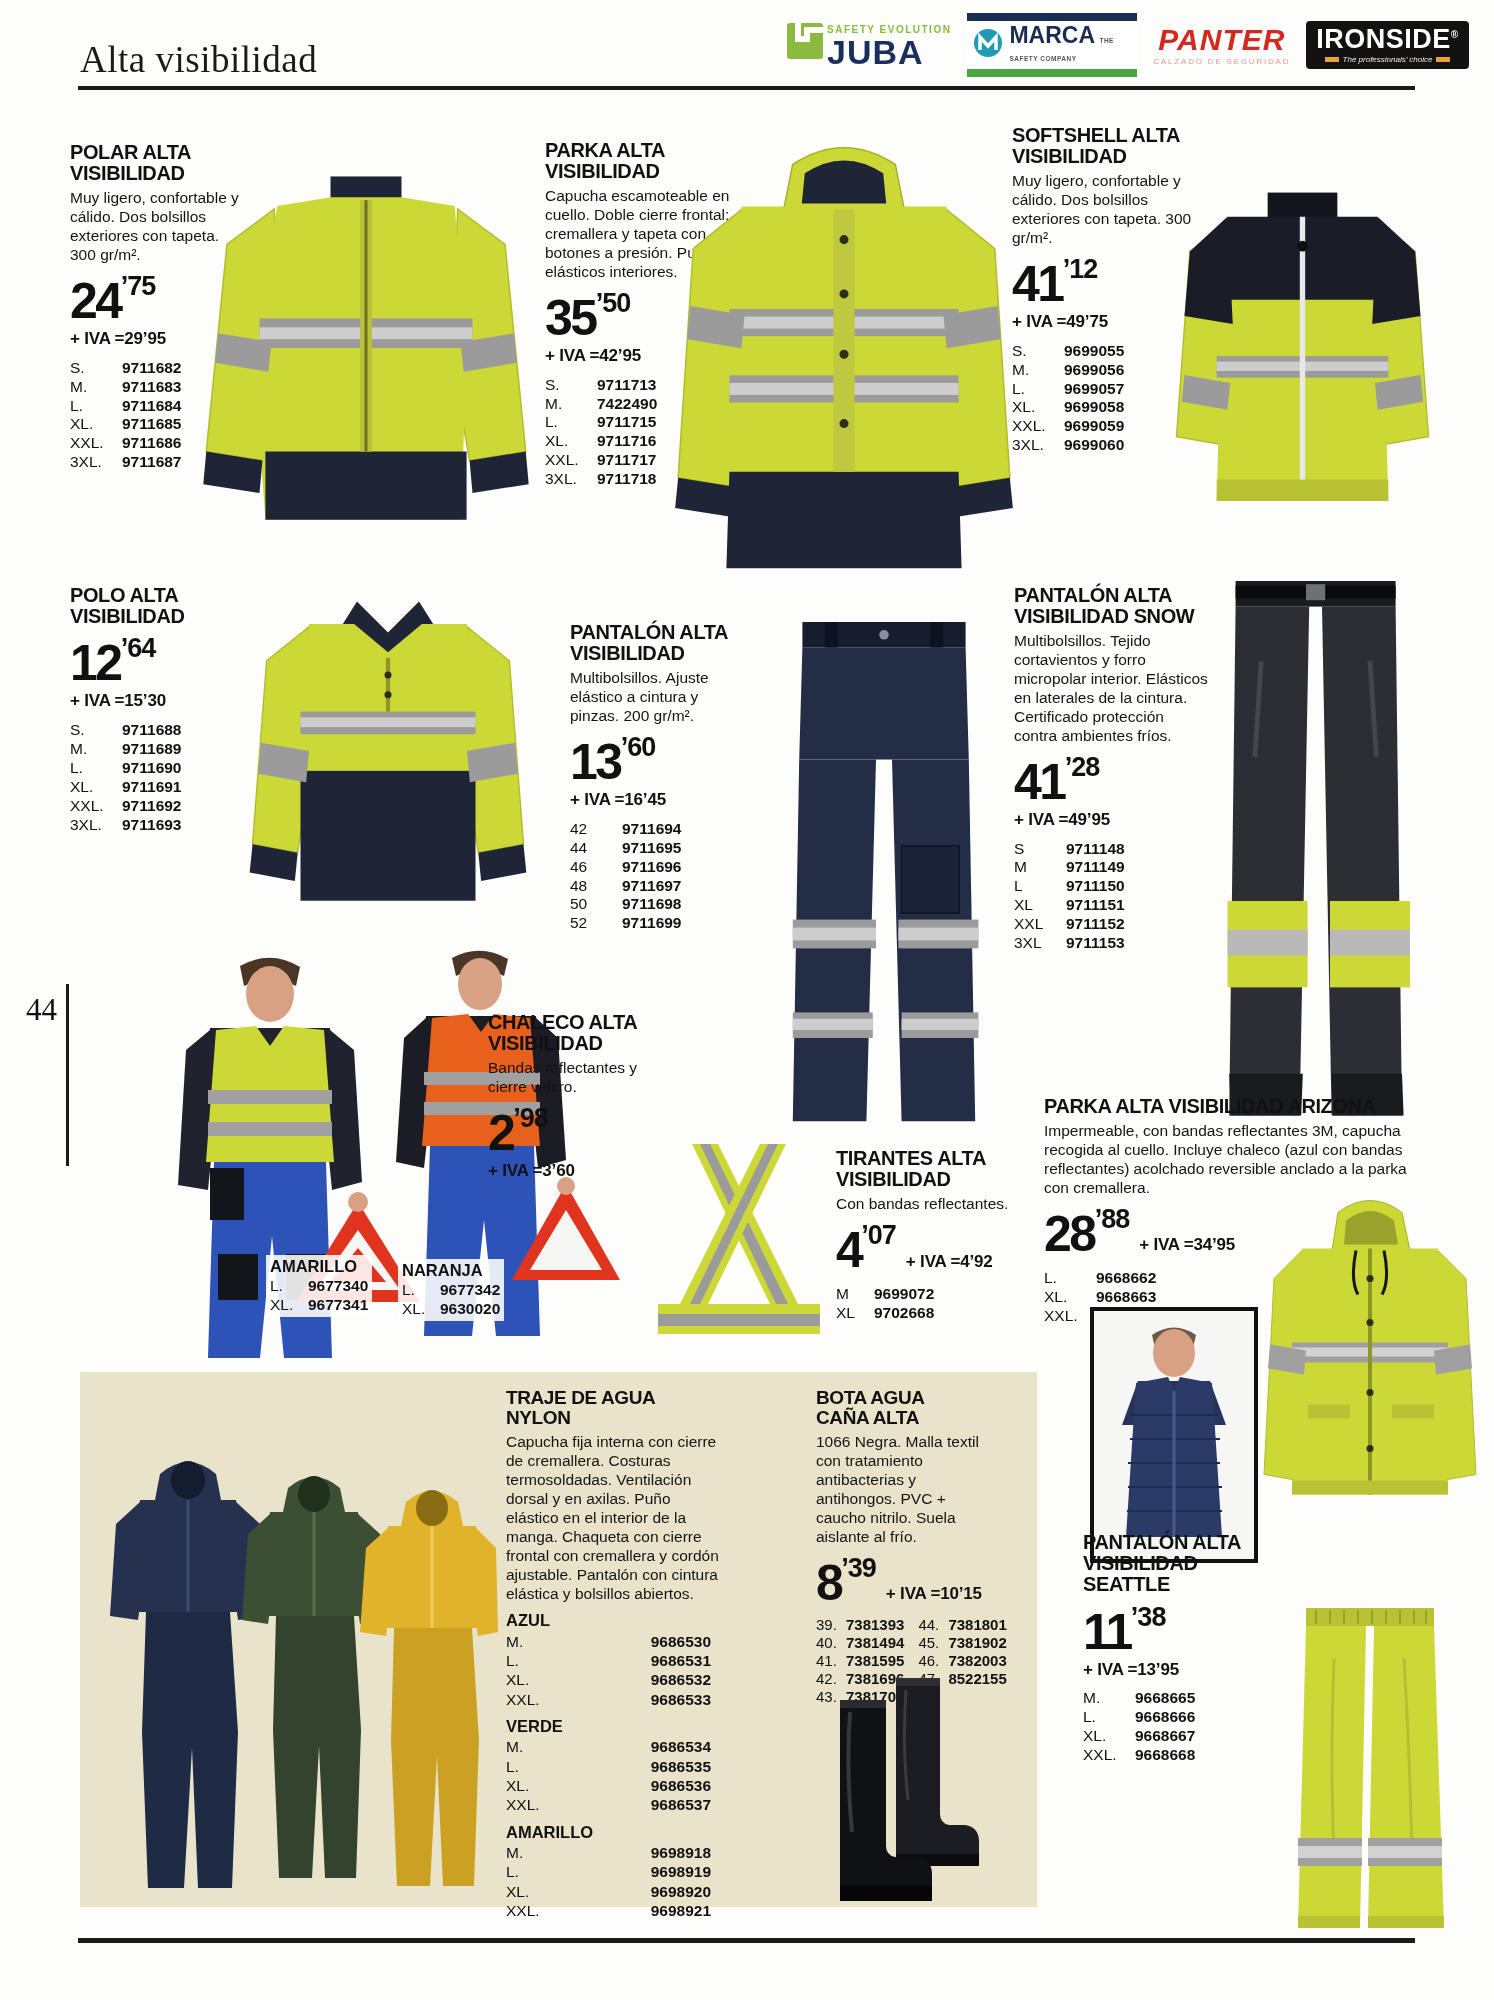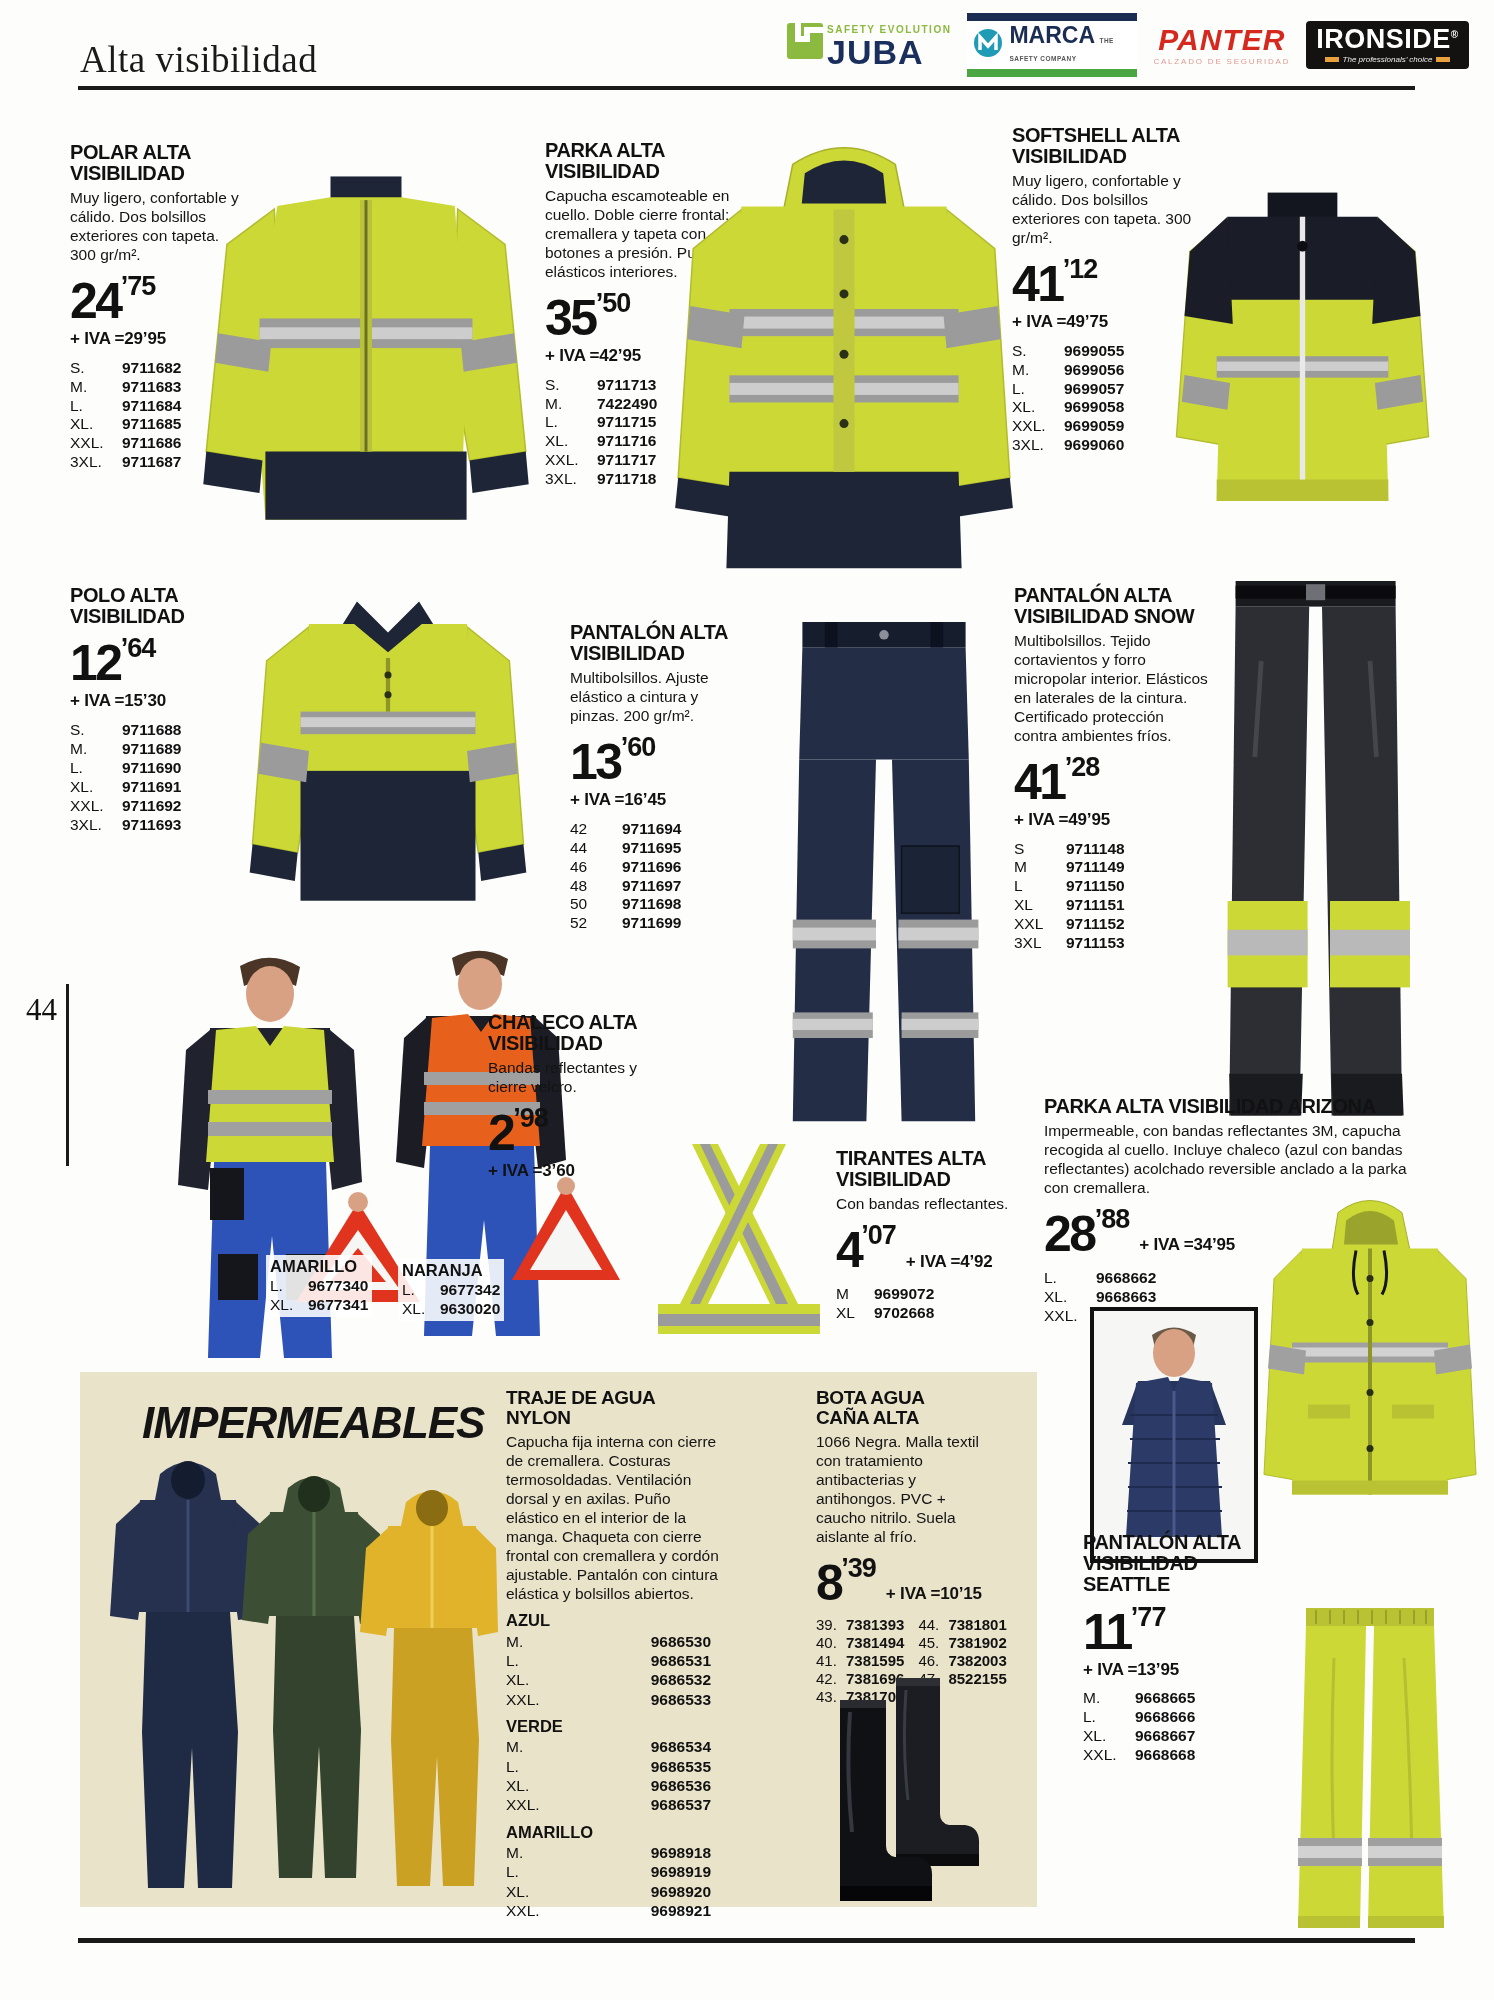--- a/index.html
+++ b/index.html
@@ -559,21 +559,20 @@
     <path d="M104 58 q-6 30 2 44" stroke="#14161c" stroke-width="3" fill="none"></path>
     <path d="M132 58 q6 30 -2 44" stroke="#14161c" stroke-width="3" fill="none"></path>
     <circle cx="118" cy="86" r="3.5" fill="#2a2f18"></circle>
       <circle cx="118" cy="130" r="3.5" fill="#2a2f18"></circle>
     <circle cx="118" cy="200" r="3.5" fill="#2a2f18"></circle>
       <circle cx="118" cy="256" r="3.5" fill="#2a2f18"></circle>
     <path d="M40 288 H196 L196 302 H40 Z" fill="#b9c232"></path>
   </svg>
 
   <div class="abs panel" style="left:80px;top:1372px;width:957px;height:535px;"></div>
-  <div class="abs imph" style="left:142px;top:1398px;">IMPERMEABLES</div>
 
   <svg class="abs photo" style="left:100px;top:1448px;" width="398" height="452" viewBox="0 0 398 452">
 
     <g>
       <path d="M60 26 q28 -24 56 0 l5 26 h-66 Z" fill="#26314f"></path>
         <ellipse cx="88" cy="32" rx="17" ry="19" fill="#141c30"></ellipse>
       <path d="M40 52 h96 l10 112 h-116 Z" fill="#26314f"></path>
       <path d="M40 54 L16 76 L10 168 L38 172 L46 112 Z" fill="#26314f"></path>
       <path d="M136 54 L160 76 L166 168 L138 172 L130 112 Z" fill="#26314f"></path>
       <path d="M46 164 h84 l8 120 -6 156 h-34 l-6 -140 -8 140 h-36 l-6 -156 Z" fill="#1f2a45"></path>
@@ -725,21 +724,21 @@
     <path d="M42 32 h46 v146 q0 9 9 11 h22 q16 2 15 20 v24 h-92 Z" fill="#101114"></path>
     <path d="M42 218 h92 v15 h-92 Z" fill="#060608"></path>
     <path d="M52 44 q-4 60 2 120" stroke="#35373e" stroke-width="4" fill="none"></path>
     <path d="M108 22 q-4 56 2 110" stroke="#3a3c44" stroke-width="3" fill="none"></path>
     <rect x="42" y="32" width="46" height="8" fill="#2a2b31"></rect>
       <rect x="98" y="10" width="44" height="8" fill="#2e2f35"></rect>
   </svg>
 
   <div class="abs tcol" style="left:1083px;top:1532px;width:175px;">
     <div class="ptitle">PANTALÓN ALTA VISIBILIDAD SEATTLE</div>
-    <div class="price"><span>11</span><span class="sup">’77</span></div>
+    <div class="price"><span>11</span><span class="sup">’38</span></div>
     <div class="iva"><span>+ IVA =</span><span>13’95</span></div>
     <div class="sizes">
 
     <div class="srow">
           <span class="sz">M.</span>
           <span class="cd">9668665</span>
         </div>
         <div class="srow">
           <span class="sz">L.</span>
           <span class="cd">9668666</span>

